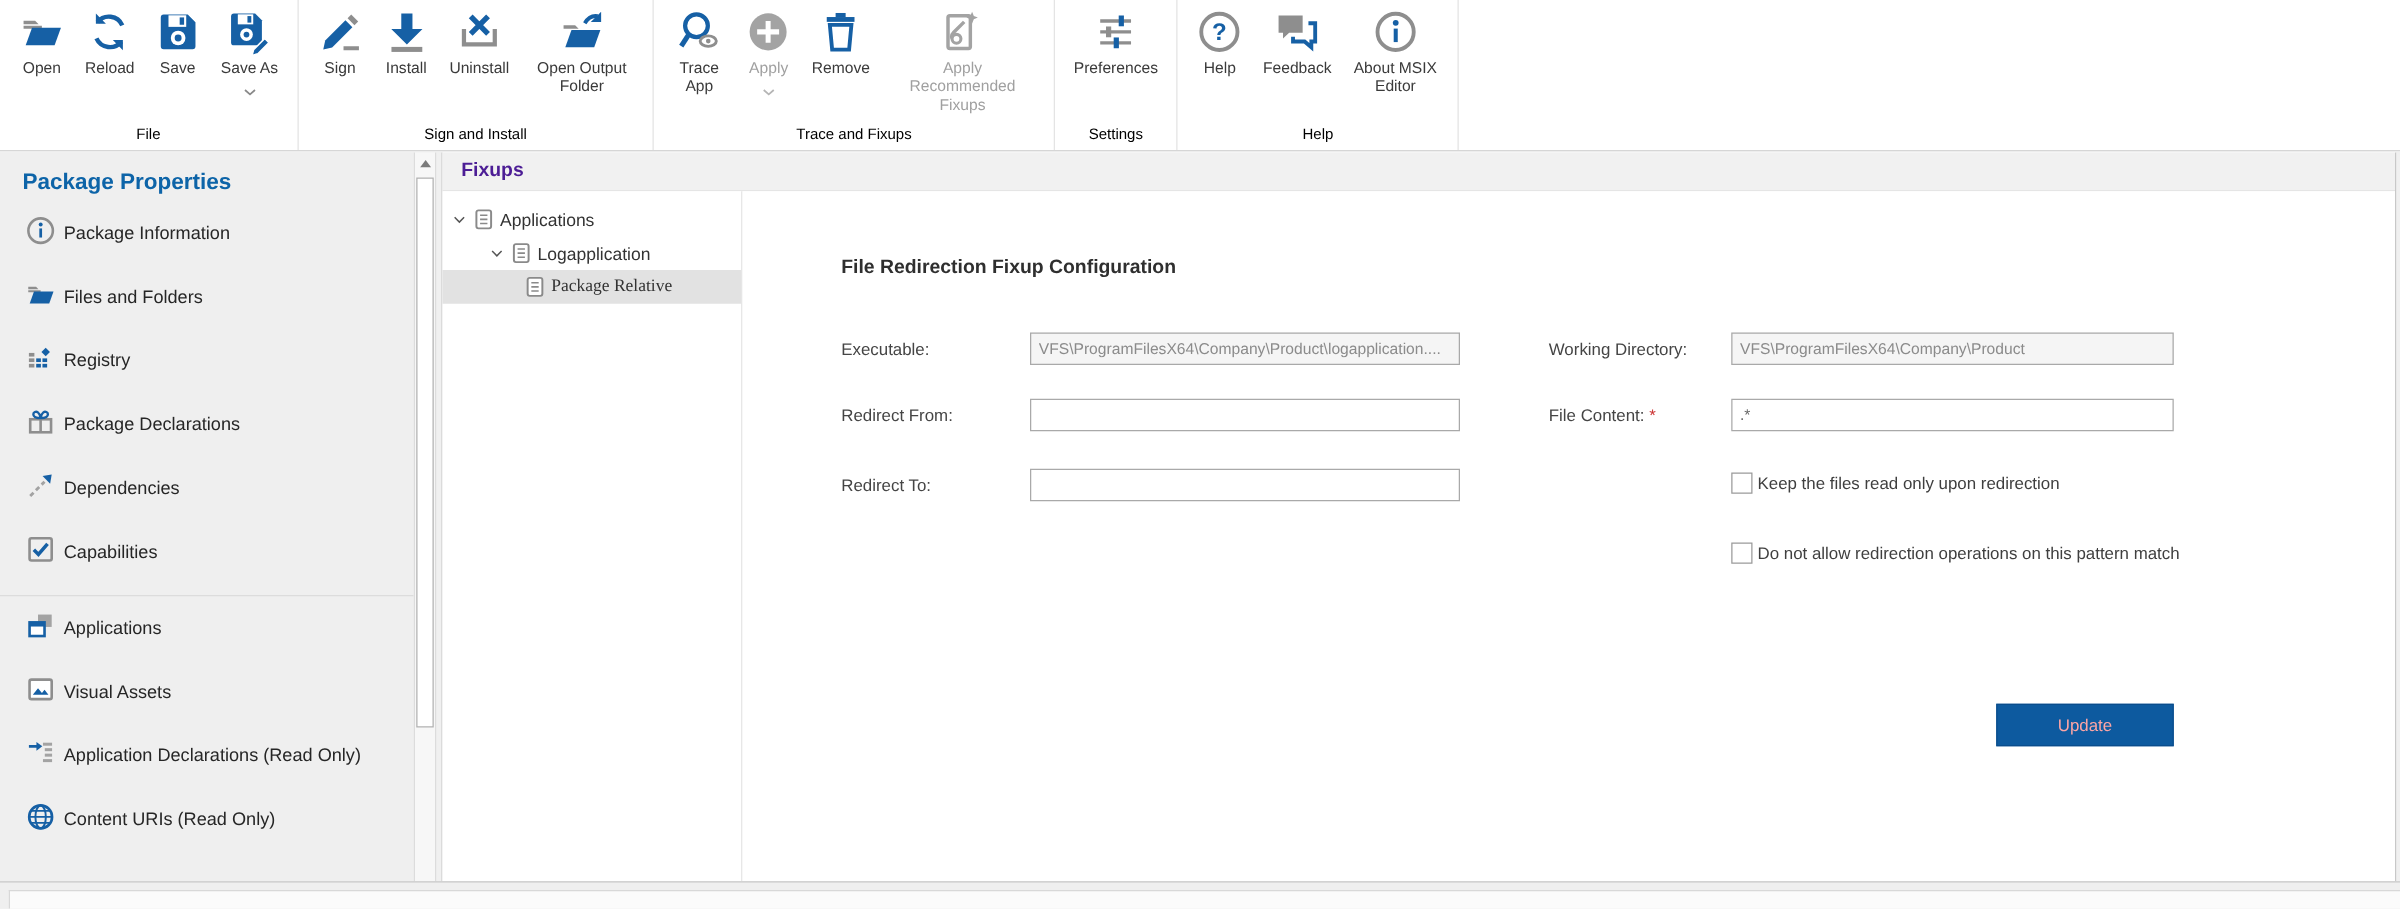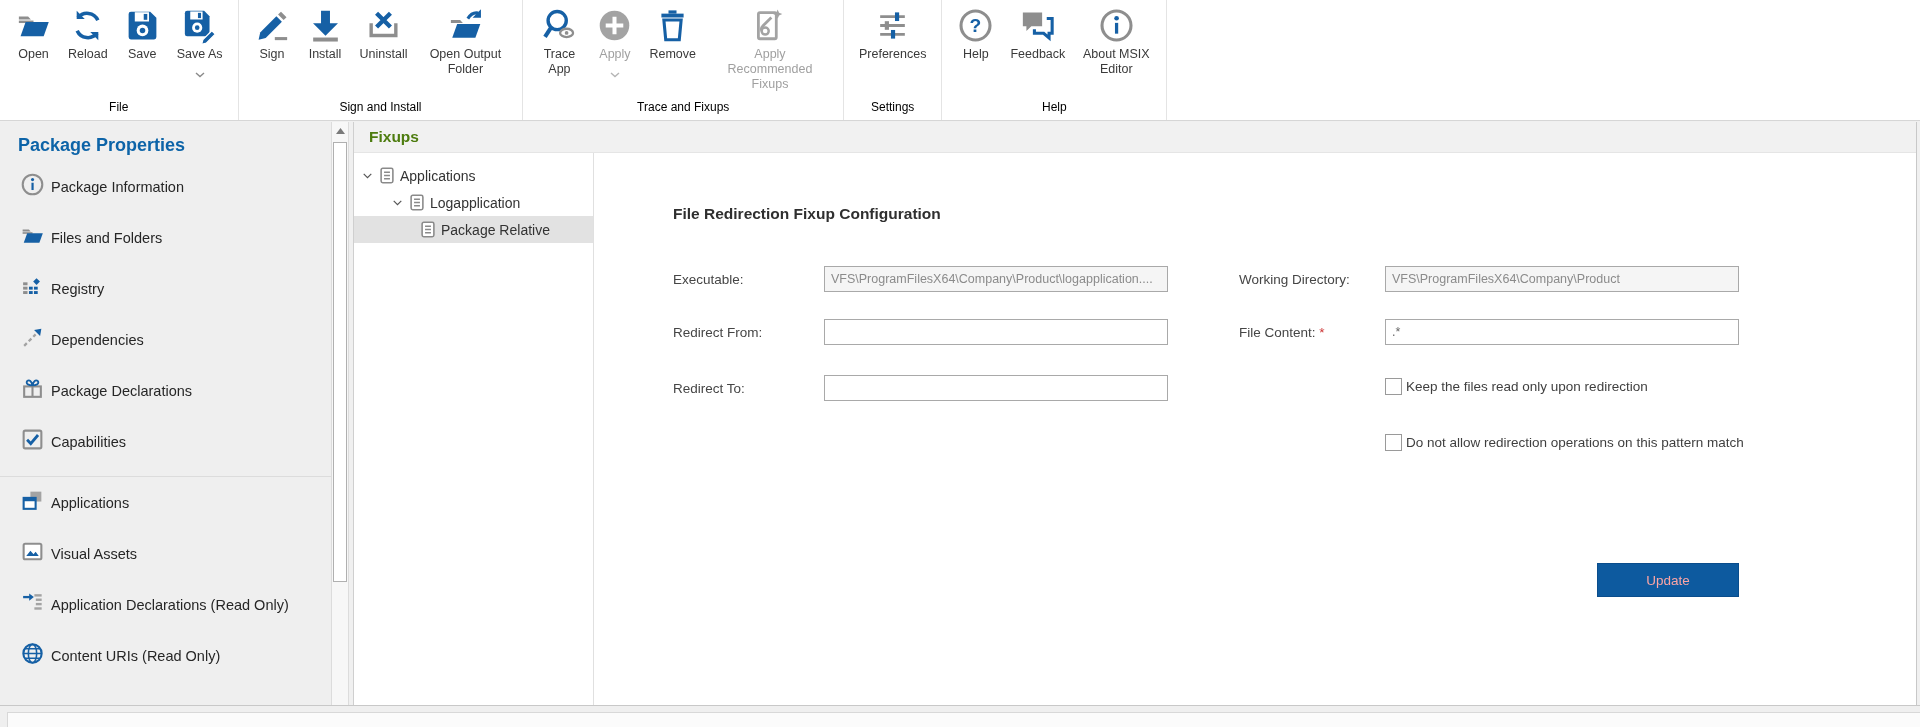--- a/index.html
+++ b/index.html
@@ -38,31 +38,31 @@
   .sb-arrow { height:18px; display:flex; align-items:center; justify-content:center; }
   .sb-arrow svg { width:9px; height:6px; }
   .sb-thumb { position:absolute; left:1px; right:1px; top:20px; height:440px;
     background:#ffffff; border:1px solid #b0b0b0; }
 
   
   .main { position:absolute; left:353px; top:122px; width:1564px; height:583px;
     background:#ffffff; border-left:1px solid #cfcfcf; border-right:1px solid #c8c8c8; }
   .main-header { height:31px; background:#f1f1f1; border-bottom:1px solid #e5e5e5;
     display:flex; align-items:center; padding-left:15px; }
-  .main-title { font-size:15.5px; font-weight:bold; color:#4d7c0f; }
+  .main-title { font-size:15.5px; font-weight:bold; color:#4c1d95; }
 
   .tree { position:absolute; left:0; top:31px; width:240px; bottom:0;
     background:#ffffff; border-right:1px solid #e0e0e0; padding-top:9px; }
   .trow { display:flex; align-items:center; height:27px; gap:5px; font-size:14px; color:#333; cursor:default; }
   .trow .tchev svg { width:13px; height:13px; display:block; }
   .trow .tdoc svg { width:16px; height:17px; display:block; }
   .trow.lvl0 { padding-left:7px; }
   .trow.lvl1 { padding-left:37px; }
   .trow.lvl2 { padding-left:66px; }
-  .trow.selected { background:#e2e2e2; }
+  .trow.selected { background:#e2e2e2;font-family:Liberation Serif, serif; }
 
   .form { position:absolute; left:240px; top:31px; right:0; bottom:0; background:#ffffff; }
   .form-title { position:absolute; left:79px; top:52px; font-size:15.5px; font-weight:bold; color:#2f2f2f; }
   .flabel { position:absolute; font-size:13.5px; color:#454545; }
   .req { color:#cc3333; }
   .ftext { position:absolute; height:26px; border:1px solid #a9a9a9; background:#ffffff;
     font-family:"Liberation Sans", sans-serif; font-size:12.5px; color:#666; padding:0 6px; }
   .ftext:disabled { background:#f5f5f5; color:#8b8b8b; }
   .col-l { left:230px; width:344px; }
   .col-r { left:791px; width:354px; }
@@ -324,32 +324,32 @@
               <rect x="13.4" y="12.2" width="3.6" height="2.8"></rect>
               <rect x="8.6" y="16.4" width="3.6" height="2.8"></rect>
               <rect x="13.4" y="16.4" width="3.6" height="2.8"></rect>
               <rect x="13.6" y="5" width="4.6" height="4.6" transform="rotate(45 15.9 7.3)"></rect>
             </g>
           </svg></span>
       <span class="side-label">Registry</span>
     </div>
     <div class="side-item">
       <span><svg viewBox="0 0 24 24" fill="none">
-            <path d="M4 20 15 9" stroke="#a3a3a3" stroke-width="2.2" stroke-dasharray="3.6 2.6"></path>
-            <path d="M20.5 3.5l-1.2 7-5.8-5.8z" fill="#1660a5"></path>
-          </svg></span>
-      <span class="side-label">Dependencies</span>
-    </div>
-    <div class="side-item">
-      <span><svg viewBox="0 0 24 24" fill="none">
             <rect x="4" y="10" width="16" height="10" stroke="#8e8e8e" stroke-width="2"></rect>
             <path d="M12 10v10" stroke="#8e8e8e" stroke-width="2"></path>
             <path d="M12 9C8 9 6.4 7.6 6.4 6.1S8.4 3.6 9.9 4.7 12 9 12 9Zm0 0c4 0 5.6-1.4 5.6-2.9S15.6 3.6 14.1 4.7 12 9 12 9Z" stroke="#1660a5" stroke-width="1.8"></path>
           </svg></span>
       <span class="side-label">Package Declarations</span>
+    </div>
+    <div class="side-item">
+      <span><svg viewBox="0 0 24 24" fill="none">
+            <path d="M4 20 15 9" stroke="#a3a3a3" stroke-width="2.2" stroke-dasharray="3.6 2.6"></path>
+            <path d="M20.5 3.5l-1.2 7-5.8-5.8z" fill="#1660a5"></path>
+          </svg></span>
+      <span class="side-label">Dependencies</span>
     </div>
     <div class="side-item">
       <span><svg viewBox="0 0 24 24" fill="none">
             <rect x="3.5" y="3.5" width="17" height="17" rx="1.5" stroke="#8e8e8e" stroke-width="2"></rect>
             <path d="M6.8 12.3l3.5 3.6 7-8.2" stroke="#1660a5" stroke-width="2.7"></path>
           </svg></span>
       <span class="side-label">Capabilities</span>
     </div>
 
     <div class="side-divider"></div>

